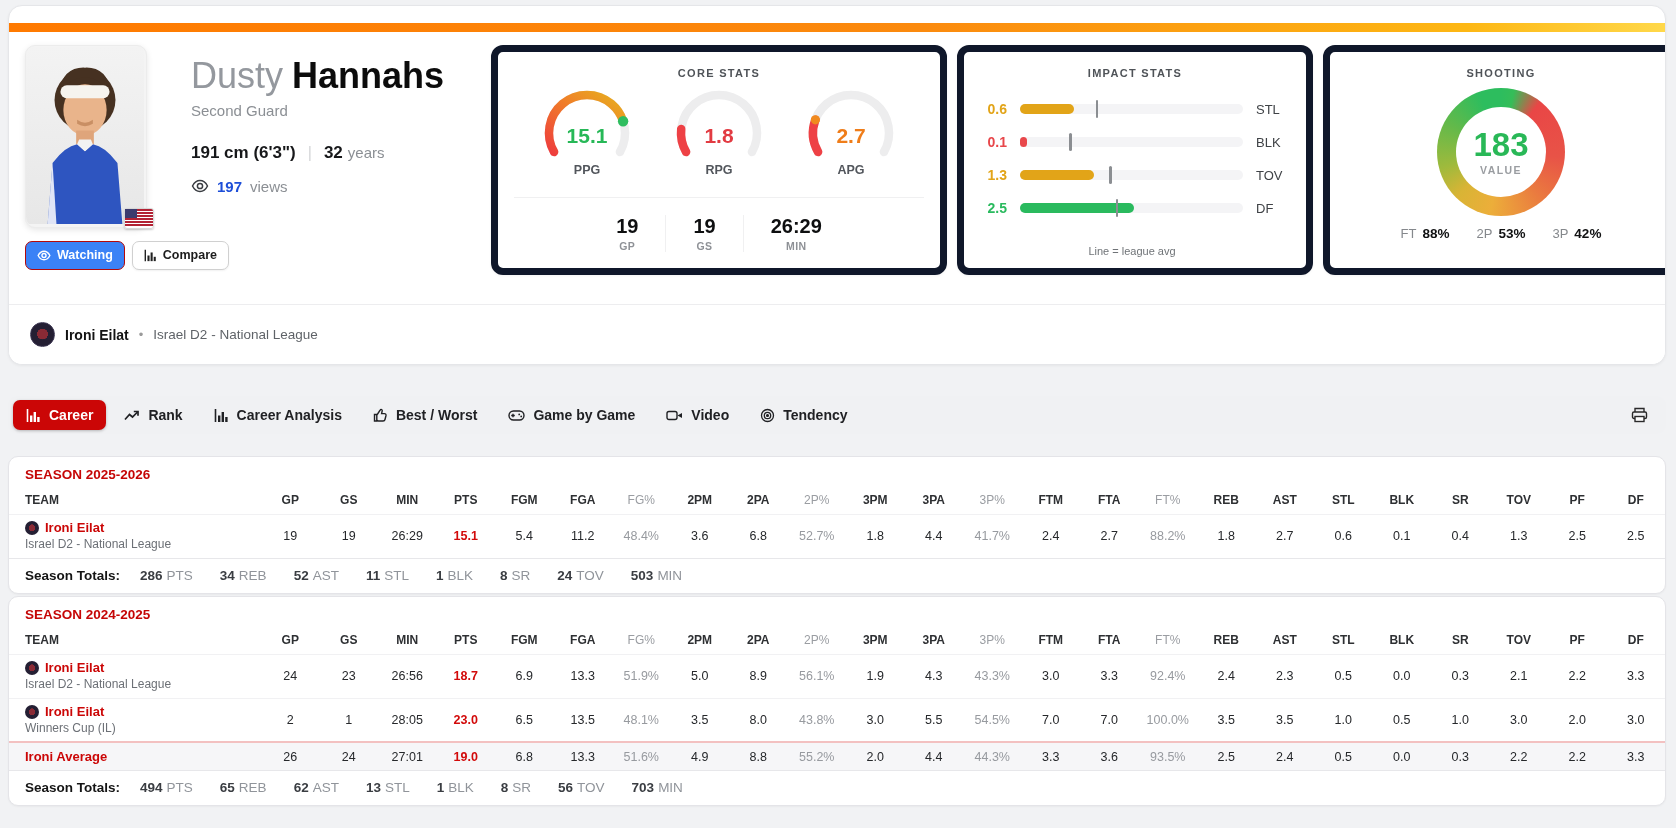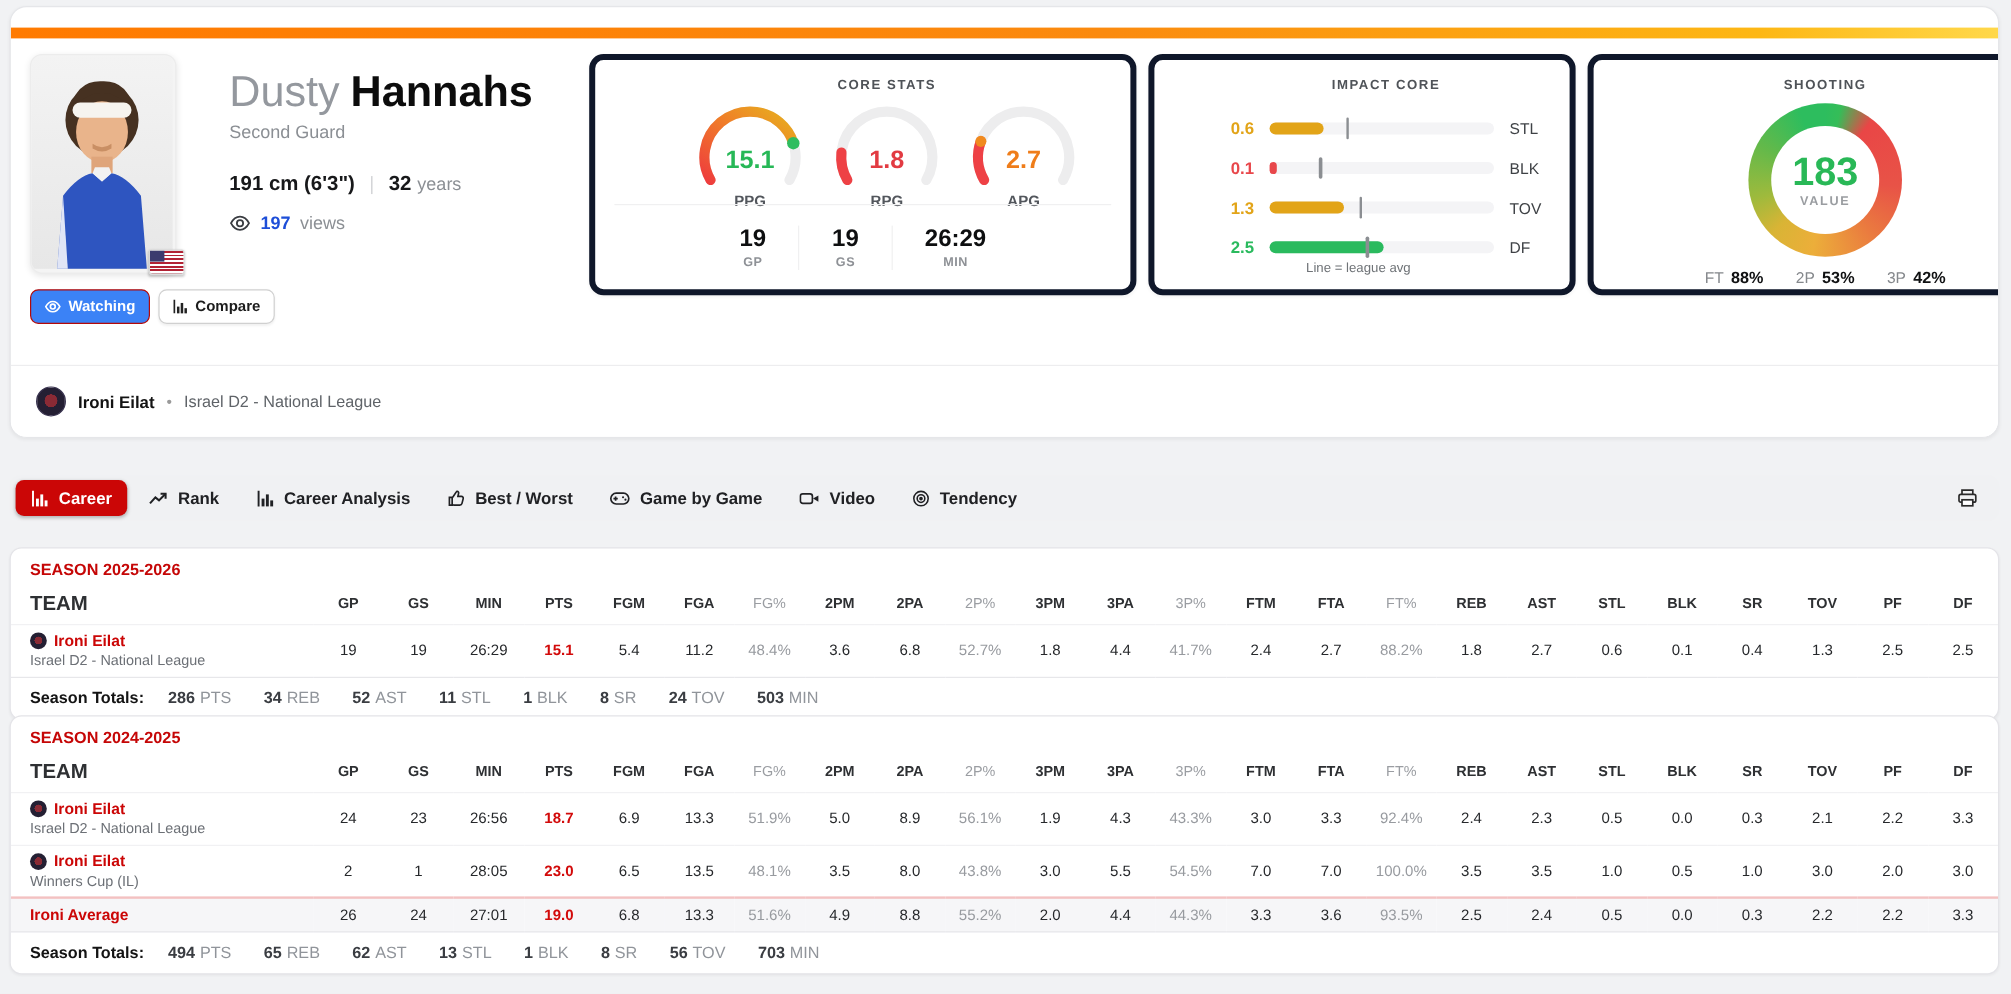--- a/index.html
+++ b/index.html
@@ -33,22 +33,22 @@
   .h-bold{font-weight:bold;color:#17181a;}
   .meta-sep{color:#d4d5d8;font-size:16px;}
   .age-num{font-weight:bold;color:#17181a;}
   .age-label{color:#8b8f94;font-size:15px;margin-left:5px;font-weight:normal;}
   .views{margin-top:15px;display:flex;align-items:center;gap:8px;font-size:15px;color:#3a3d42;}
   .views-num{font-weight:bold;color:#1d4ed8;}
   .views-label{color:#8b8f94;}
 
   
   .stat-cards{display:flex;gap:10px;margin-left:auto;}
-  .stat-card{background:#fff;border:5px solid #0f172a;border-radius:12px;box-shadow:0 1px 3px rgba(0,0,0,.05);
-    height:201px;box-sizing:border-box;position:relative;padding-left:40px;}
+  .stat-card{background:#fff;border:7px solid #0f172a;border-radius:12px;box-shadow:0 1px 3px rgba(0,0,0,.05);
+    height:230px;box-sizing:border-box;position:relative;}
   .core-card{width:456px;}
   .impact-card{width:356px;}
   .shoot-card{width:356px;}
   .card-title{text-align:center;font-size:11px;font-weight:bold;color:#4f5358;letter-spacing:1.3px;margin-top:15px;}
 
   .gauges{display:flex;justify-content:space-between;padding:8px 34px 0;}
   .gauge{width:110px;text-align:center;position:relative;}
   .gauge-svg{width:104px;height:76px;display:block;margin:0 auto;}
   .gauge-track{fill:none;stroke:#ededee;stroke-width:8.5;stroke-linecap:round;}
   .gauge-fill{fill:none;stroke-width:8.5;stroke-linecap:round;}
@@ -103,21 +103,21 @@
   .print-btn{margin-right:9px;cursor:pointer;display:flex;background:none;border:none;padding:4px;}
 
   
   .season-card{position:absolute;left:8px;width:1658px;background:#fff;border:1px solid #e4e4e8;border-radius:10px;
     box-shadow:0 1px 2px rgba(0,0,0,.04);overflow:hidden;box-sizing:border-box;}
   .season-title{color:#c50606;font-weight:bold;font-size:13.5px;padding:10px 16px 3px;}
   .season-card table{width:100%;border-collapse:collapse;table-layout:fixed;}
   .season-card col.team-col{width:252px;}
   .season-card th{font-size:12px;color:#2e3033;font-weight:bold;padding:8px 1px 7px;text-align:center;}
   .season-card th.pct{color:#9a9da2;font-weight:normal;}
-  .season-card th.team-h{text-align:left;padding-left:16px;font-size:17px;}
+  .season-card th.team-h{text-align:left;padding-left:16px;font-size:12px;}
   .season-card td{font-size:12.5px;color:#26282b;text-align:center;padding:6px 1px;border-top:1px solid #f1f1f3;}
   .season-card td.pct{color:#979a9f;}
   .season-card td.pts{color:#d20a0a;font-weight:bold;}
   .season-card td.team-cell{text-align:left;padding:6px 6px 6px 16px;}
   .tc-line1{display:flex;align-items:center;gap:6px;line-height:1.15;}
   .tc-logo{width:14px;height:14px;border-radius:50%;flex:0 0 auto;
     background:radial-gradient(circle at 50% 48%,#8a2a35 0 32%,#241f33 33% 100%);}
   .tc-name{color:#cb0606;font-weight:bold;font-size:13px;cursor:pointer;}
   .tc-league{color:#6c7076;font-size:12px;margin-top:2px;line-height:1.15;}
   tr.avg-row{background:#f6f6f8;}
@@ -257,21 +257,21 @@
               <div class="sum-label">GS</div>
             </div>
             <div class="sum-cell">
               <div class="sum-val">26:29</div>
               <div class="sum-label">MIN</div>
             </div>
           </div>
         </div>
 
         <div class="stat-card impact-card">
-          <div class="card-title">IMPACT CORE</div>
+          <div class="card-title">IMPACT STATS</div>
           <div class="impact-rows">
             <div class="impact-row">
               <span class="imp-val" style="color: rgb(226, 164, 24);">0.6</span>
               <span class="imp-track">
                   <span class="imp-bar" style="width: 24%; background: rgb(226, 164, 24);"></span>
                   <span class="imp-line" style="left: 34%;"></span>
                 </span>
               <span class="imp-label">STL</span>
             </div>
             <div class="impact-row">

